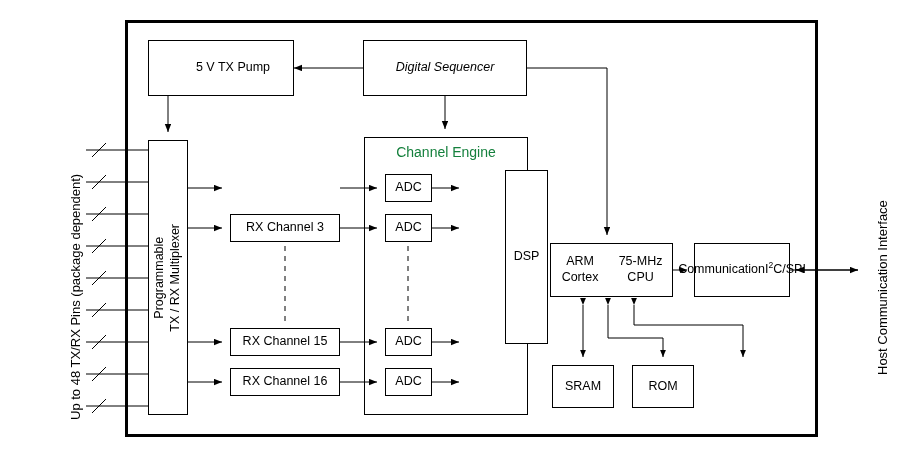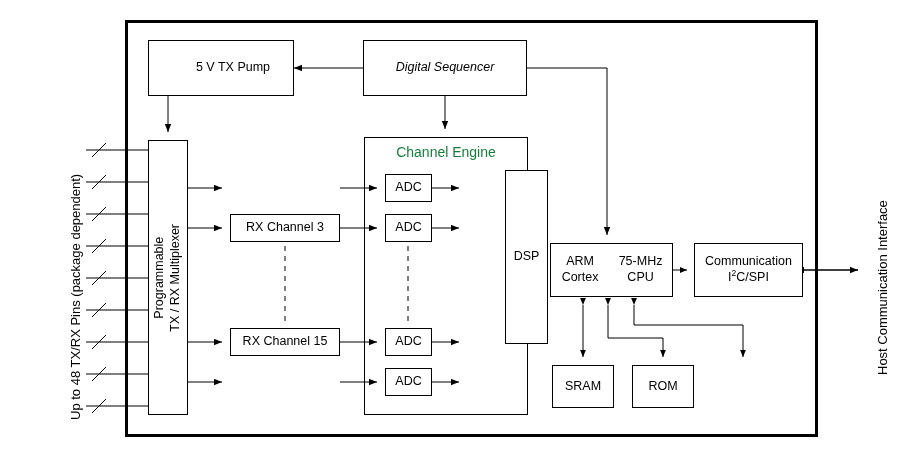--- a/index.html
+++ b/index.html
@@ -179,20 +179,23 @@
 
   <div class="group-box" style="left:364px; top:137px; width:164px; height:278px;"></div>
   <div class="group-label" style="left:364px; top:144px; width:164px;">Channel Engine</div>
 
   <div class="box" style="left:230px; top:214px; width:110px; height:28px;">
     <span>RX Channel 3</span>
   </div>
   <div class="box" style="left:230px; top:328px; width:110px; height:28px;">
     <span>RX Channel 15</span>
   </div>
+  <div class="box" style="left:230px; top:368px; width:110px; height:28px;">
+    <span>RX Channel 16</span>
+  </div>
 
   <div class="box" style="left:385px; top:174px; width:47px; height:28px;">
     <span>ADC</span>
   </div>
   <div class="box" style="left:385px; top:214px; width:47px; height:28px;">
     <span>ADC</span>
   </div>
   <div class="box" style="left:385px; top:328px; width:47px; height:28px;">
     <span>ADC</span>
   </div>
@@ -202,21 +205,21 @@
 
   <div class="box" style="left:465px; top:170px; width:43px; height:174px;margin-left:40px;">
     <span>DSP</span>
   </div>
 
   <div class="box" style="left:550px; top:243px; width:123px; height:54px; flex-direction:row;">
     <span>ARM Cortex</span>
     <span>75-MHz CPU</span>
   </div>
 
-  <div class="box" style="left:694px; top:243px; width:109px; height:54px; flex-direction:column;">
+  <div class="box" style="left:694px; top:243px; width:96px; height:54px; ">
     <span>Communication</span>
     <span>
       <span>I</span><sup class="sup">2</sup><span>C/SPI</span>
     </span>
   </div>
 
   <div class="box" style="left:632px; top:365px; width:62px; height:43px;">
     <span>ROM</span>
   </div>
   <div class="box" style="left:552px; top:365px; width:62px; height:43px;">

